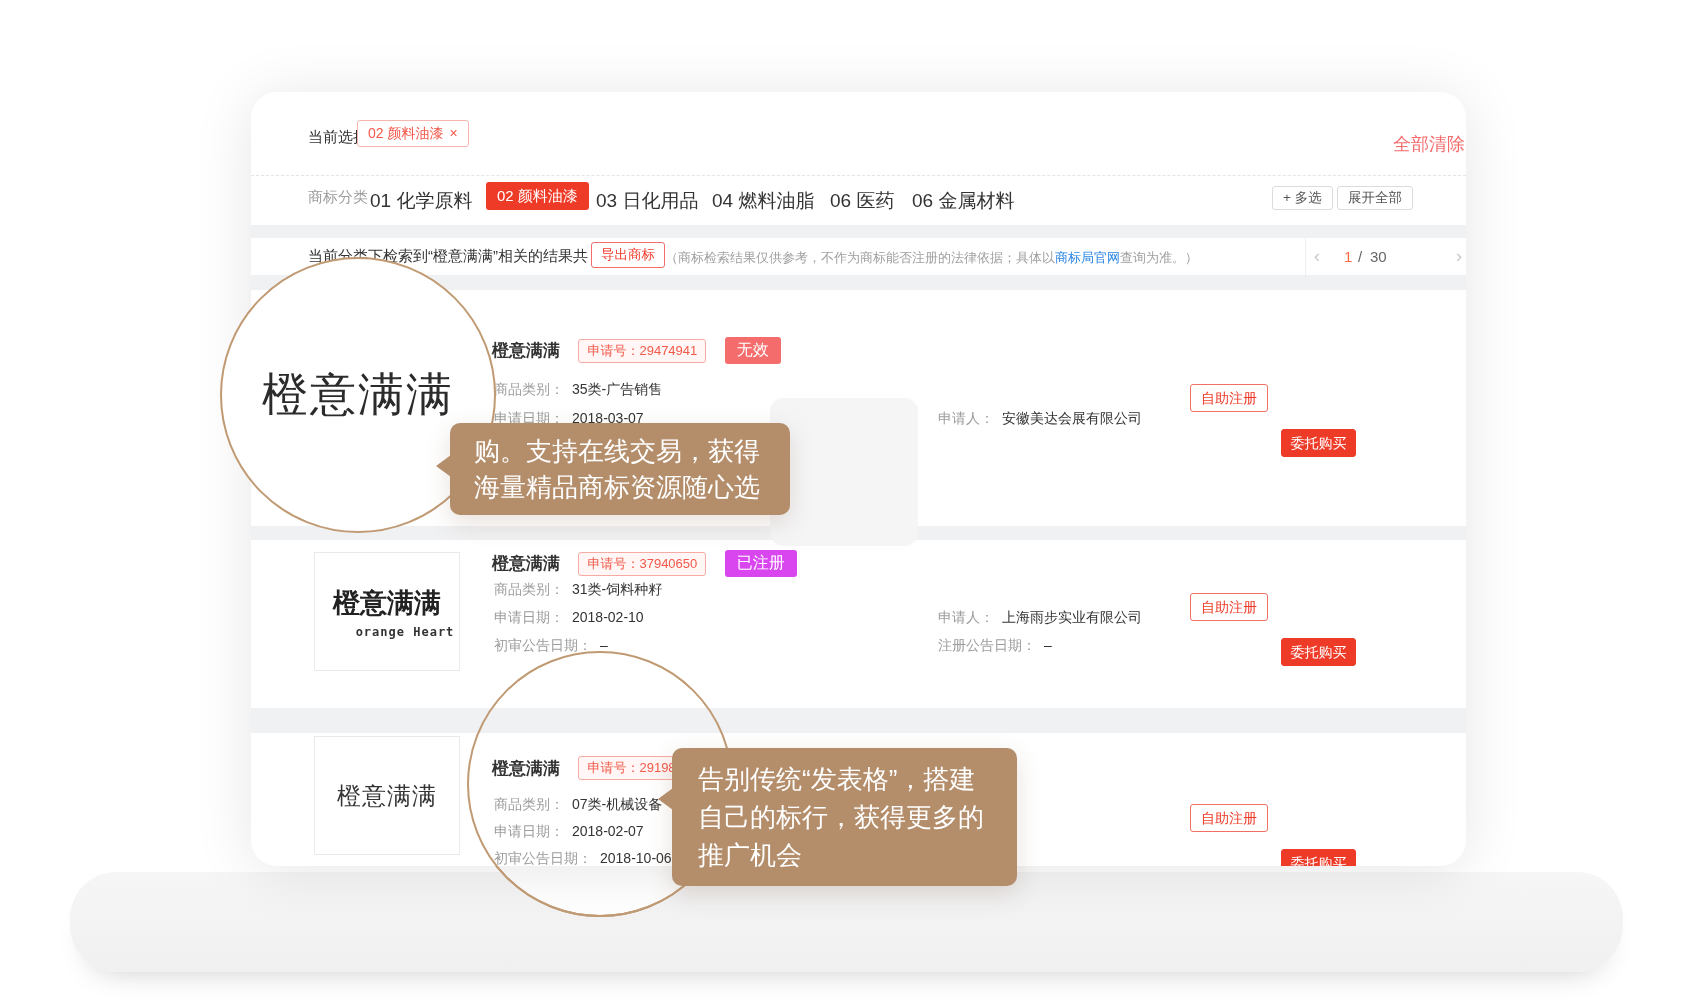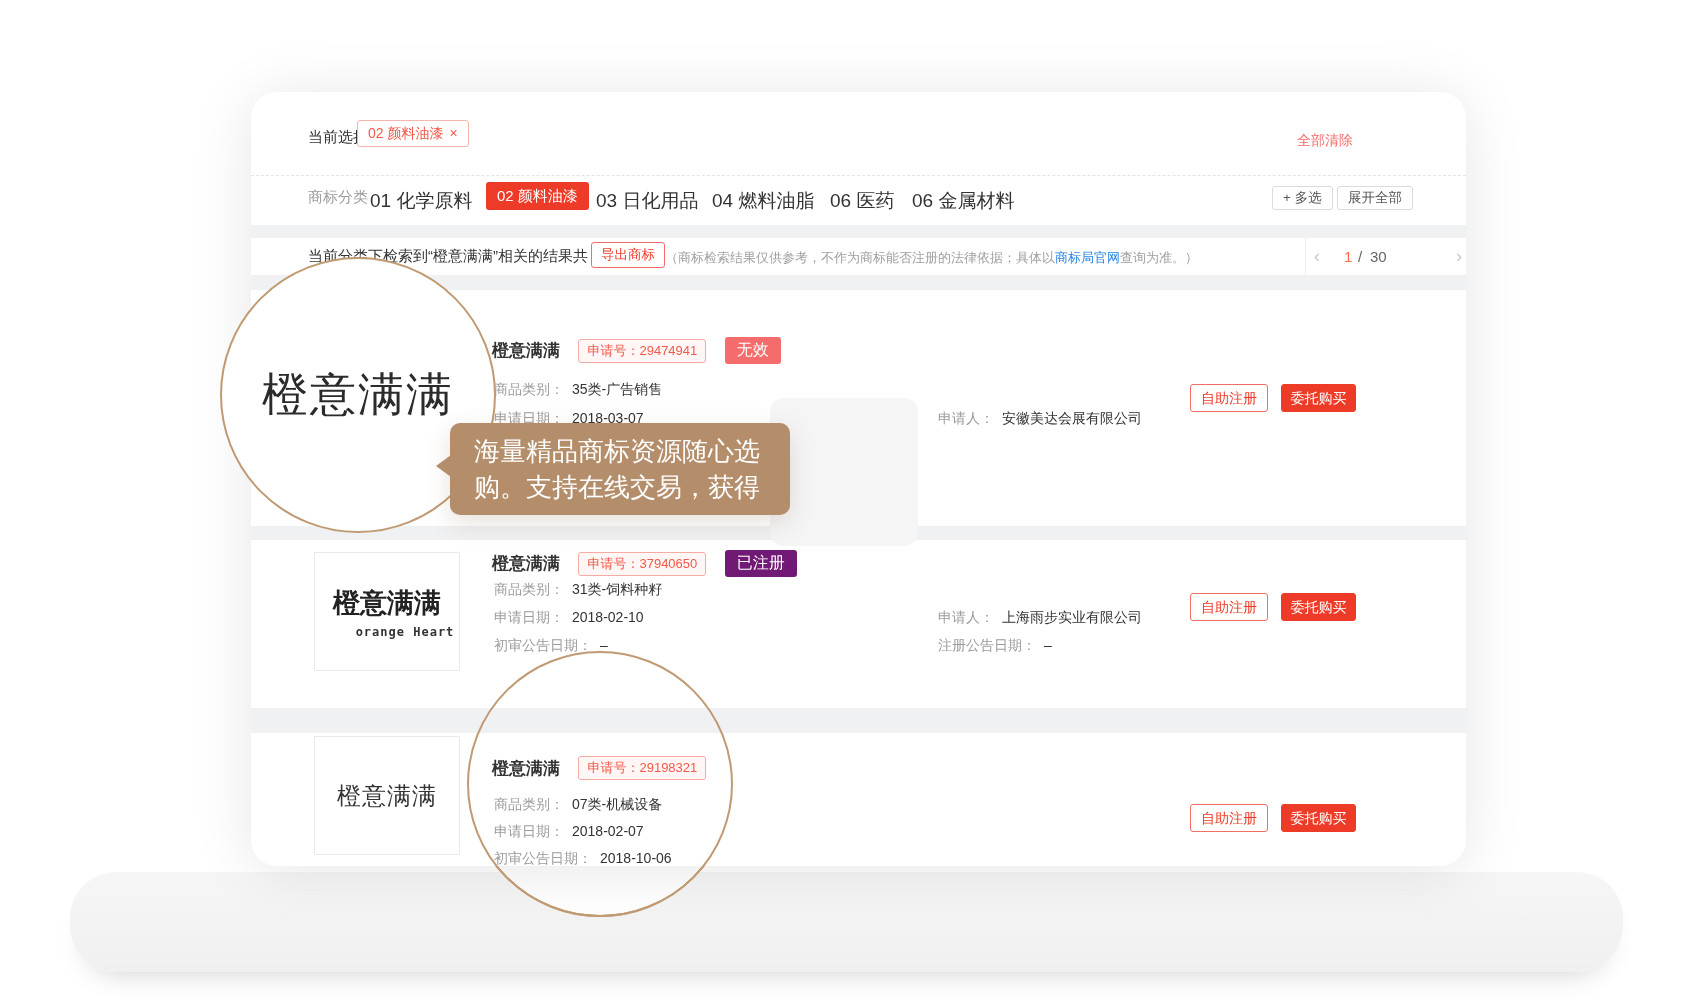--- a/index.html
+++ b/index.html
@@ -16,21 +16,21 @@
 
   
   .window { position:absolute; left:251px; top:92px; width:1215px; height:774px; background:#fff;
             border-radius:26px; box-shadow:0 4px 60px rgba(0,0,0,.10); z-index:3; overflow:hidden; }
 
   
   .sel-label { position:absolute; left:57px; top:36px; font-size:15px; color:#333; }
   .sel-tag { position:absolute; left:106px; top:28px; height:27px; line-height:25px; padding:0 10px;
              border:1px solid #f6b6b0; border-radius:3px; color:#f3594a; font-size:14px; background:#fff; cursor:pointer; }
   .sel-tag .x { margin-left:6px; color:#f3594a; }
-  .clear-all { position:absolute; left:1046px; top:40px; font-size:14px; color:#f56c6c; cursor:pointer; }
+  .clear-all { position:absolute; left:1142px; top:40px; font-size:18px; color:#f56c6c; cursor:pointer; }
   .dash-line { position:absolute; left:0; top:83px; width:100%; border-top:1px dashed #e4e4e4; }
 
   
   .cat-label { position:absolute; left:57px; top:96px; font-size:15px; color:#9c9c9c; }
   .cat-item { position:absolute; top:96px; font-size:19px; color:#333; cursor:pointer; white-space:nowrap; }
   .cat-chip { position:absolute; left:235px; top:90px; height:28px; line-height:28px; padding:0 11px;
               background:#ee3b28; color:#fff; font-size:15px; border-radius:3px; cursor:pointer; white-space:nowrap; }
   .mini-btn { position:absolute; top:94px; height:24px; line-height:22px; padding:0 10px; border:1px solid #dcdcdc;
               border-radius:3px; font-size:13.5px; color:#555; background:#fff; cursor:pointer; white-space:nowrap; }
 
@@ -59,31 +59,31 @@
   .thumb .main2 { font-family:"Liberation Serif","DejaVu Serif",serif; font-weight:bold; font-size:27px; color:#222; }
   .thumb .sub2 { font-family:"DejaVu Sans Mono","Liberation Mono",monospace; font-weight:bold; font-size:12px; color:#333; letter-spacing:1px; margin-top:4px;margin-left:36px; }
   .thumb .main3 { font-size:24px; color:#333; letter-spacing:1px; }
 
   .name-line { position:absolute; left:241px; white-space:nowrap; }
   .tm-name { font-size:17px; font-weight:bold; color:#333; vertical-align:middle; }
   .app-tag { display:inline-block; margin-left:14px; padding:2px 8px; border:1px solid #f6aaa4; border-radius:3px;
              color:#f3594a; font-size:13px; background:#fff6f5; vertical-align:middle; }
   .badge { display:inline-block; margin-left:14px; padding:3px 12px; border-radius:3px; color:#fff; font-size:16px; vertical-align:middle; }
   .badge-invalid { background:#f56c6c; }
-  .badge-registered { background:#701a75; }
+  .badge-registered { background:#d946ef; }
 
   .fline { position:absolute; left:243px; font-size:14px; white-space:nowrap; }
   .flabel { color:#9c9c9c; }
   .fvalue { color:#333; margin-left:8px; }
   .fcol2 { position:absolute; left:444px; top:0; white-space:nowrap; }
 
   .act-btn { position:absolute; width:78px; height:28px; line-height:26px; text-align:center; border-radius:3px;
              font-size:14px; cursor:pointer; }
   .act-self { left:939px; border:1px solid #f26f63; color:#ee3b28; background:#fff; }
-  .act-buy  { left:1030px; width:75px; border:1px solid #ee3b28; color:#fff; background:#ee3b28; }
+  .act-buy  { left:1030px; width:75px; border:1px solid #ee3b28; color:#fff; background:#ee3b28;margin-top:45px; }
 
   
   .ghost { position:absolute; left:770px; top:398px; width:148px; height:148px; border-radius:14px; background:#f5f5f6; z-index:4; }
   .ring2 { position:absolute; left:467px; top:651px; width:266px; height:266px; border-radius:50%;
            border:2px solid #c09a73; z-index:5; pointer-events:none; }
   .circle1 { position:absolute; left:220px; top:257px; width:276px; height:276px; border-radius:50%;
              background:#fff; border:2px solid #c09a73; z-index:6; display:flex; align-items:center; justify-content:center; }
   .circle1 .big { font-size:46px; color:#2b2b2b; font-weight:500; letter-spacing:2px; }
 
   .tooltip { position:absolute; background:#b48e6b; color:#fff; border-radius:10px; z-index:7;
@@ -209,18 +209,23 @@
   </div>
 
   <div class="ghost"></div>
   <div class="ring2"></div>
 
   <div class="circle1">
     <div class="big">橙意满满</div>
   </div>
 
   <div class="tooltip tip1">
+    <div>购。支持在线交易，获得</div>
     <div>海量精品商标资源随心选</div>
-    <div>购。支持在线交易，获得</div>
-  </div>
-
+  </div>
+
+  <div class="tooltip tip2">
+    <div>告别传统“发表格”，搭建</div>
+    <div>自己的标行，获得更多的</div>
+    <div>推广机会</div>
+  </div>
 
 </div>
 
 </body></html>

